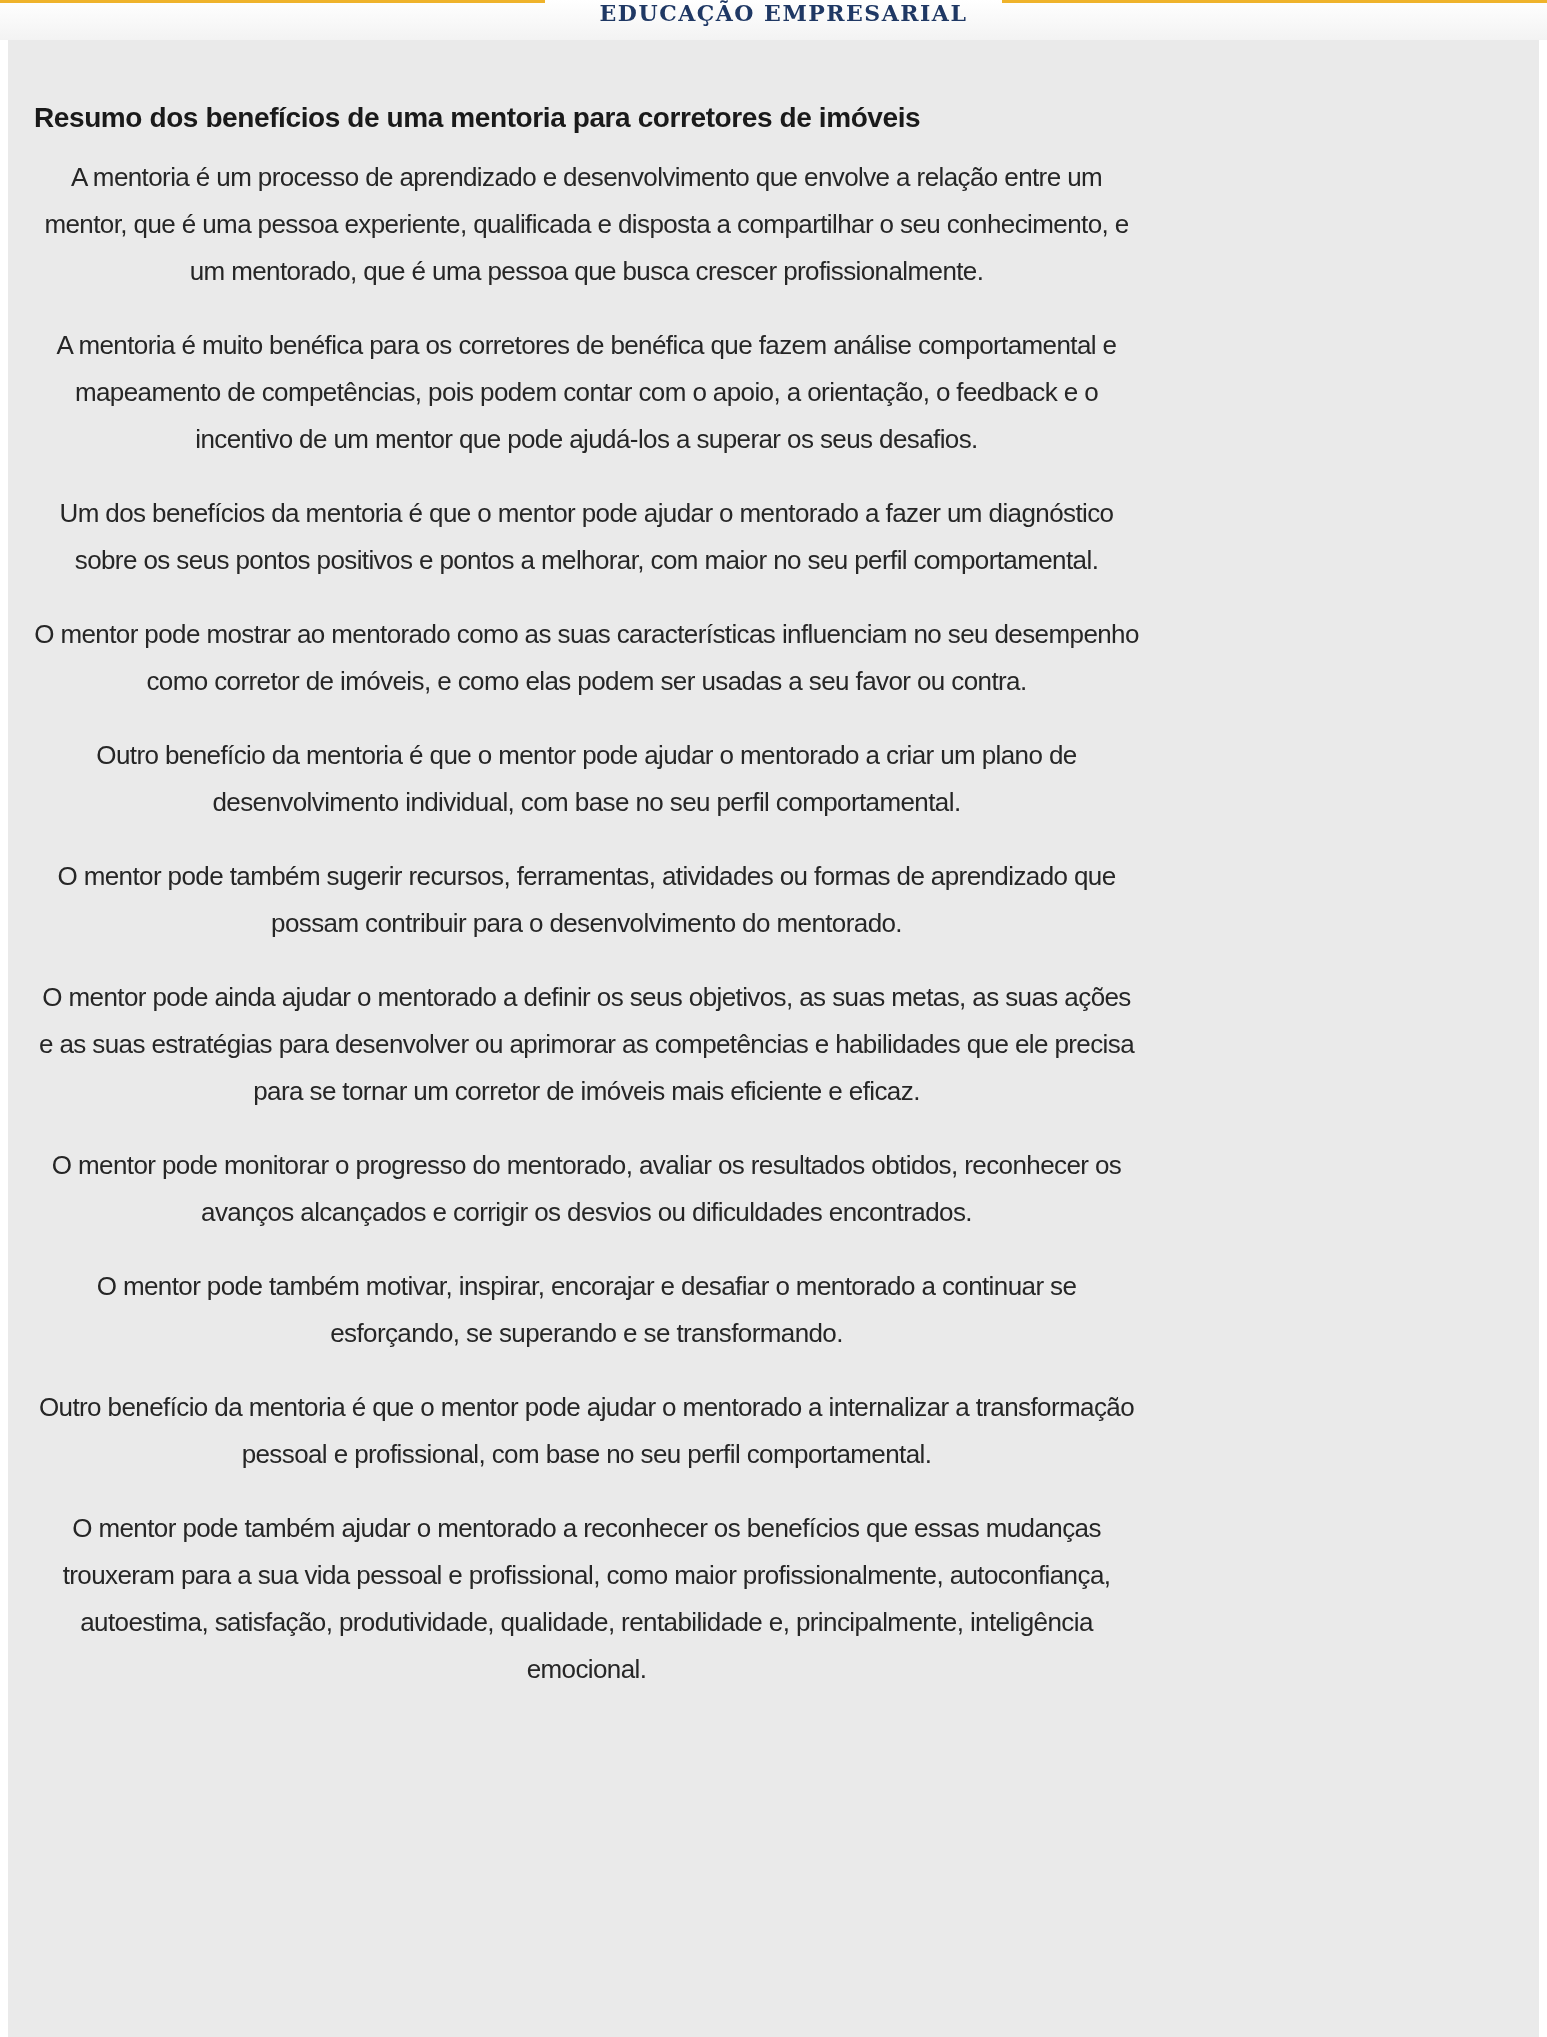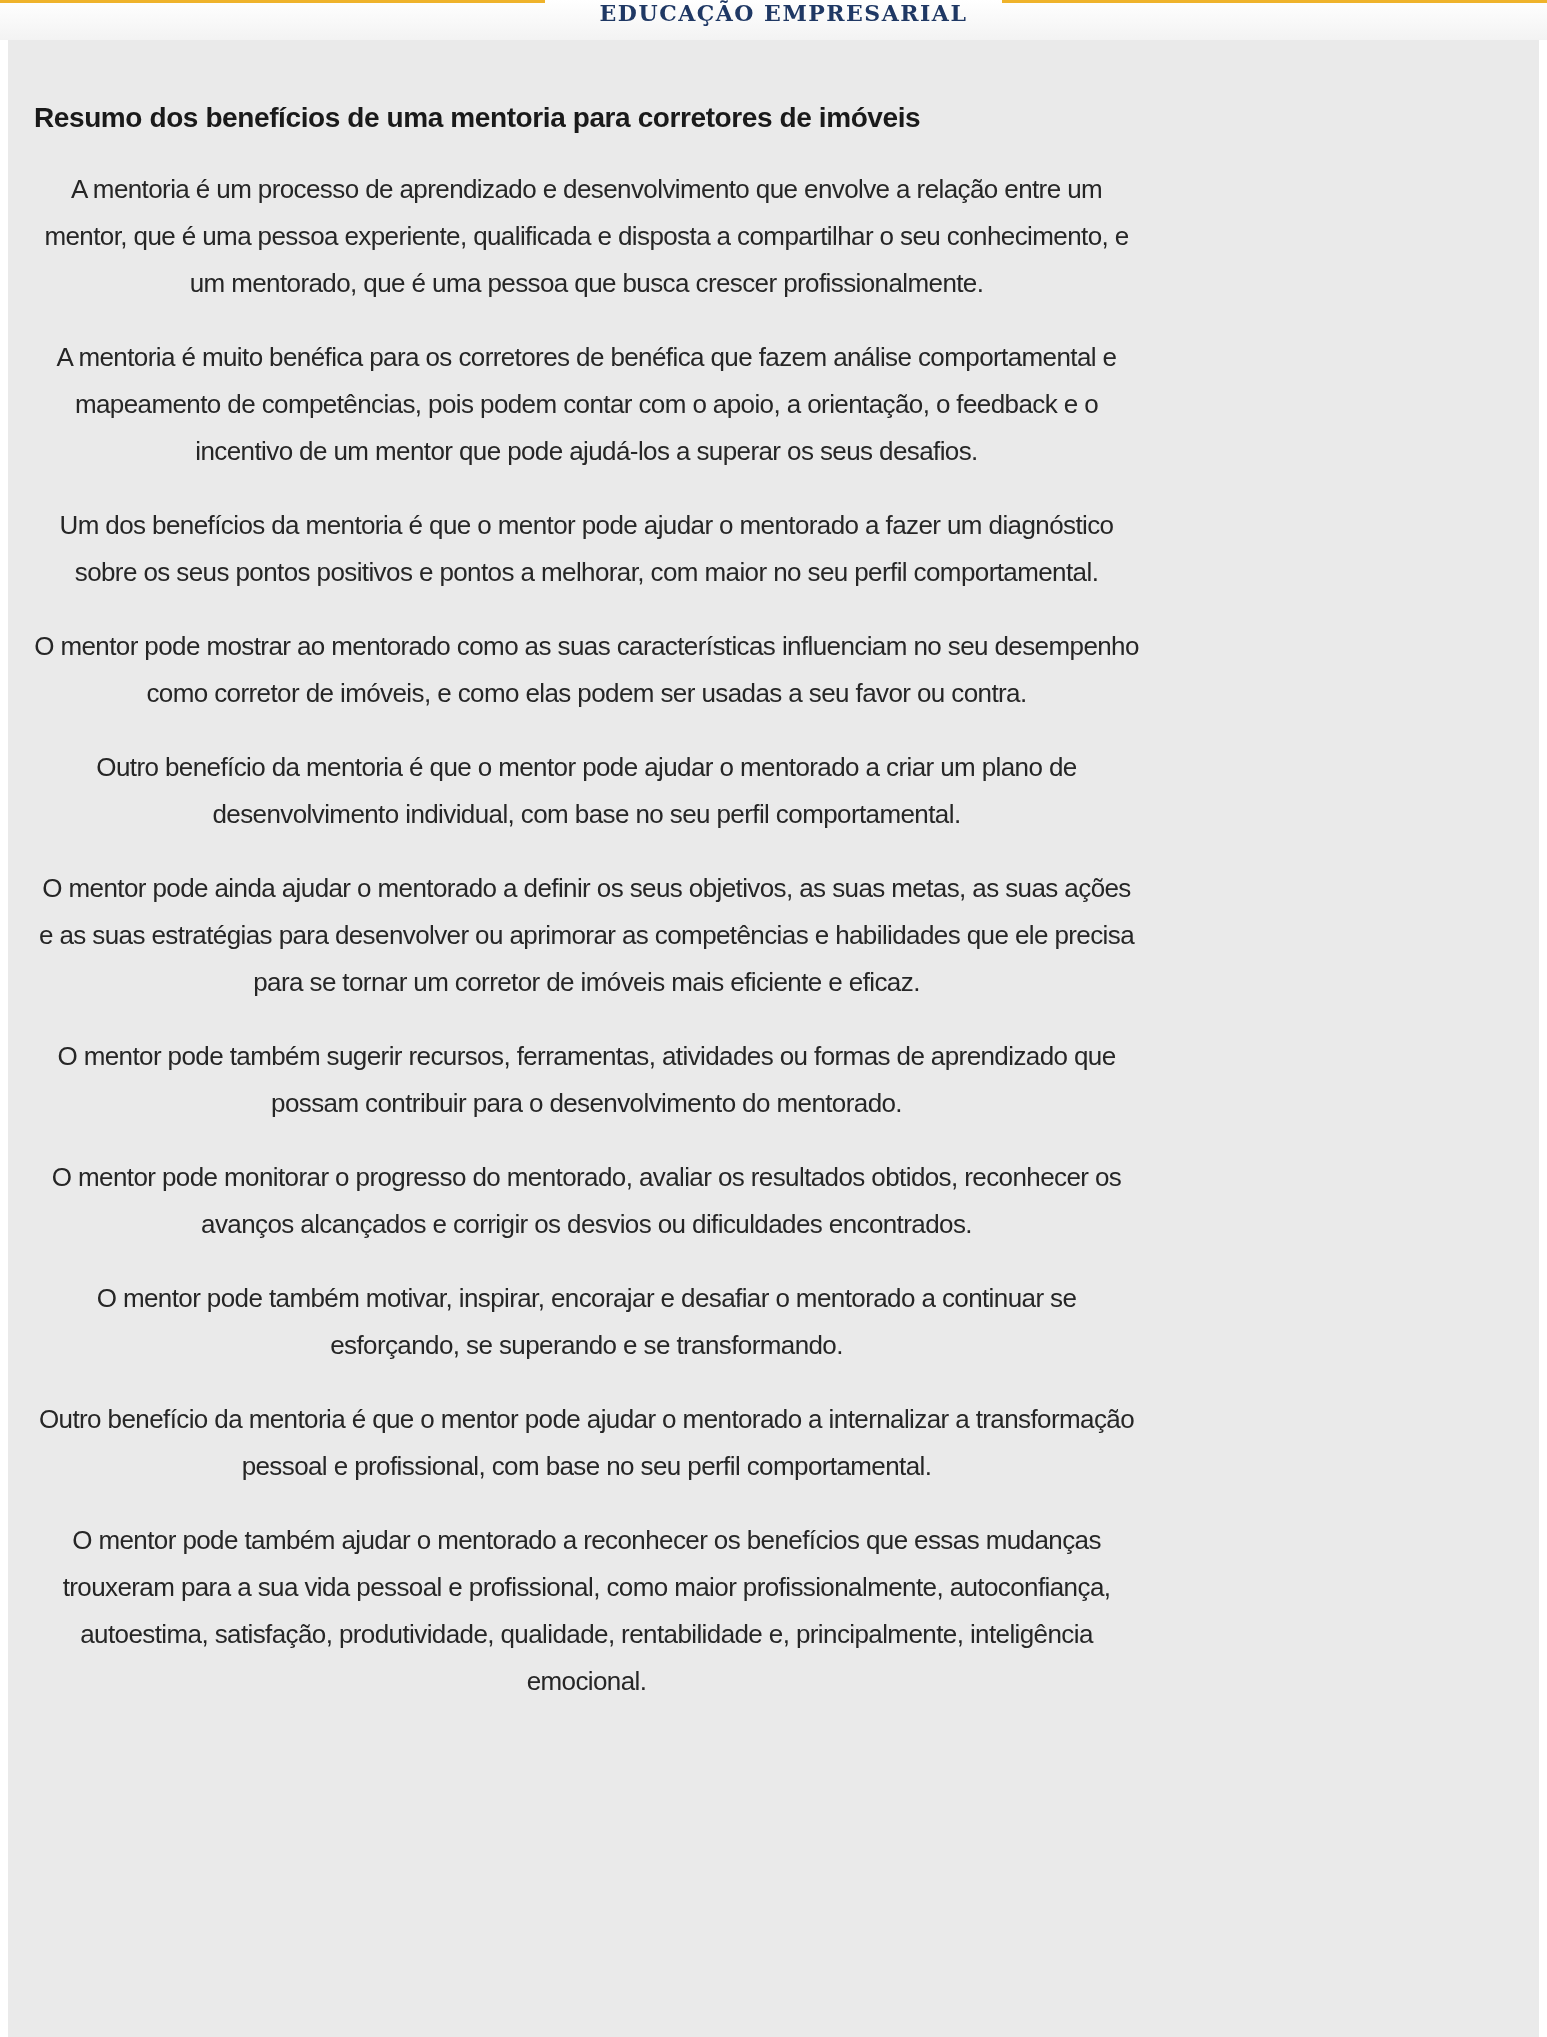--- a/index.html
+++ b/index.html
@@ -46,21 +46,21 @@
     background: #eaeaea;
     min-height: 1997px;
     box-sizing: border-box;
     padding: 62px 26px 80px 26px;
     color: #262626;
   }
   .doc-title {
     font-size: 28px;
     font-weight: 700;
     letter-spacing: -0.4px;
-    margin: 0 0 32px 0;
+    margin: 0 0 20px 0;
     color: #1a1a1a;
   }
   .doc-body p {
     font-size: 26px;
     letter-spacing: -0.6px;
     line-height: 47px;
     margin: 0 0 27px 0;
     max-width: 1105px;
     font-weight: 400;
     text-align: center;
@@ -79,22 +79,22 @@
 
   <main class="content">
     <h1 class="doc-title">Resumo dos benefícios de uma mentoria para corretores de imóveis</h1>
 
     <div class="doc-body">
       <p>A mentoria é um processo de aprendizado e desenvolvimento que envolve a relação entre um mentor, que é uma pessoa experiente, qualificada e disposta a compartilhar o seu conhecimento, e um mentorado, que é uma pessoa que busca crescer profissionalmente.</p>
       <p>A mentoria é muito benéfica para os corretores de benéfica que fazem análise comportamental e mapeamento de competências, pois podem contar com o apoio, a orientação, o feedback e o incentivo de um mentor que pode ajudá-los a superar os seus desafios.</p>
       <p>Um dos benefícios da mentoria é que o mentor pode ajudar o mentorado a fazer um diagnóstico sobre os seus pontos positivos e pontos a melhorar, com maior no seu perfil comportamental.</p>
       <p>O mentor pode mostrar ao mentorado como as suas características influenciam no seu desempenho como corretor de imóveis, e como elas podem ser usadas a seu favor ou contra.</p>
       <p>Outro benefício da mentoria é que o mentor pode ajudar o mentorado a criar um plano de desenvolvimento individual, com base no seu perfil comportamental.</p>
+      <p>O mentor pode também sugerir recursos, ferramentas, atividades ou formas de aprendizado que possam contribuir para o desenvolvimento do mentorado.</p>
       <p>O mentor pode ainda ajudar o mentorado a definir os seus objetivos, as suas metas, as suas ações e as suas estratégias para desenvolver ou aprimorar as competências e habilidades que ele precisa para se tornar um corretor de imóveis mais eficiente e eficaz.</p>
-      <p>O mentor pode também sugerir recursos, ferramentas, atividades ou formas de aprendizado que possam contribuir para o desenvolvimento do mentorado.</p>
       <p>O mentor pode monitorar o progresso do mentorado, avaliar os resultados obtidos, reconhecer os avanços alcançados e corrigir os desvios ou dificuldades encontrados.</p>
       <p>O mentor pode também motivar, inspirar, encorajar e desafiar o mentorado a continuar se esforçando, se superando e se transformando.</p>
       <p>Outro benefício da mentoria é que o mentor pode ajudar o mentorado a internalizar a transformação pessoal e profissional, com base no seu perfil comportamental.</p>
       <p>O mentor pode também ajudar o mentorado a reconhecer os benefícios que essas mudanças trouxeram para a sua vida pessoal e profissional, como maior profissionalmente, autoconfiança, autoestima, satisfação, produtividade, qualidade, rentabilidade e, principalmente, inteligência emocional.</p>
     </div>
   </main>
 
 </div>
 
 </body></html>

